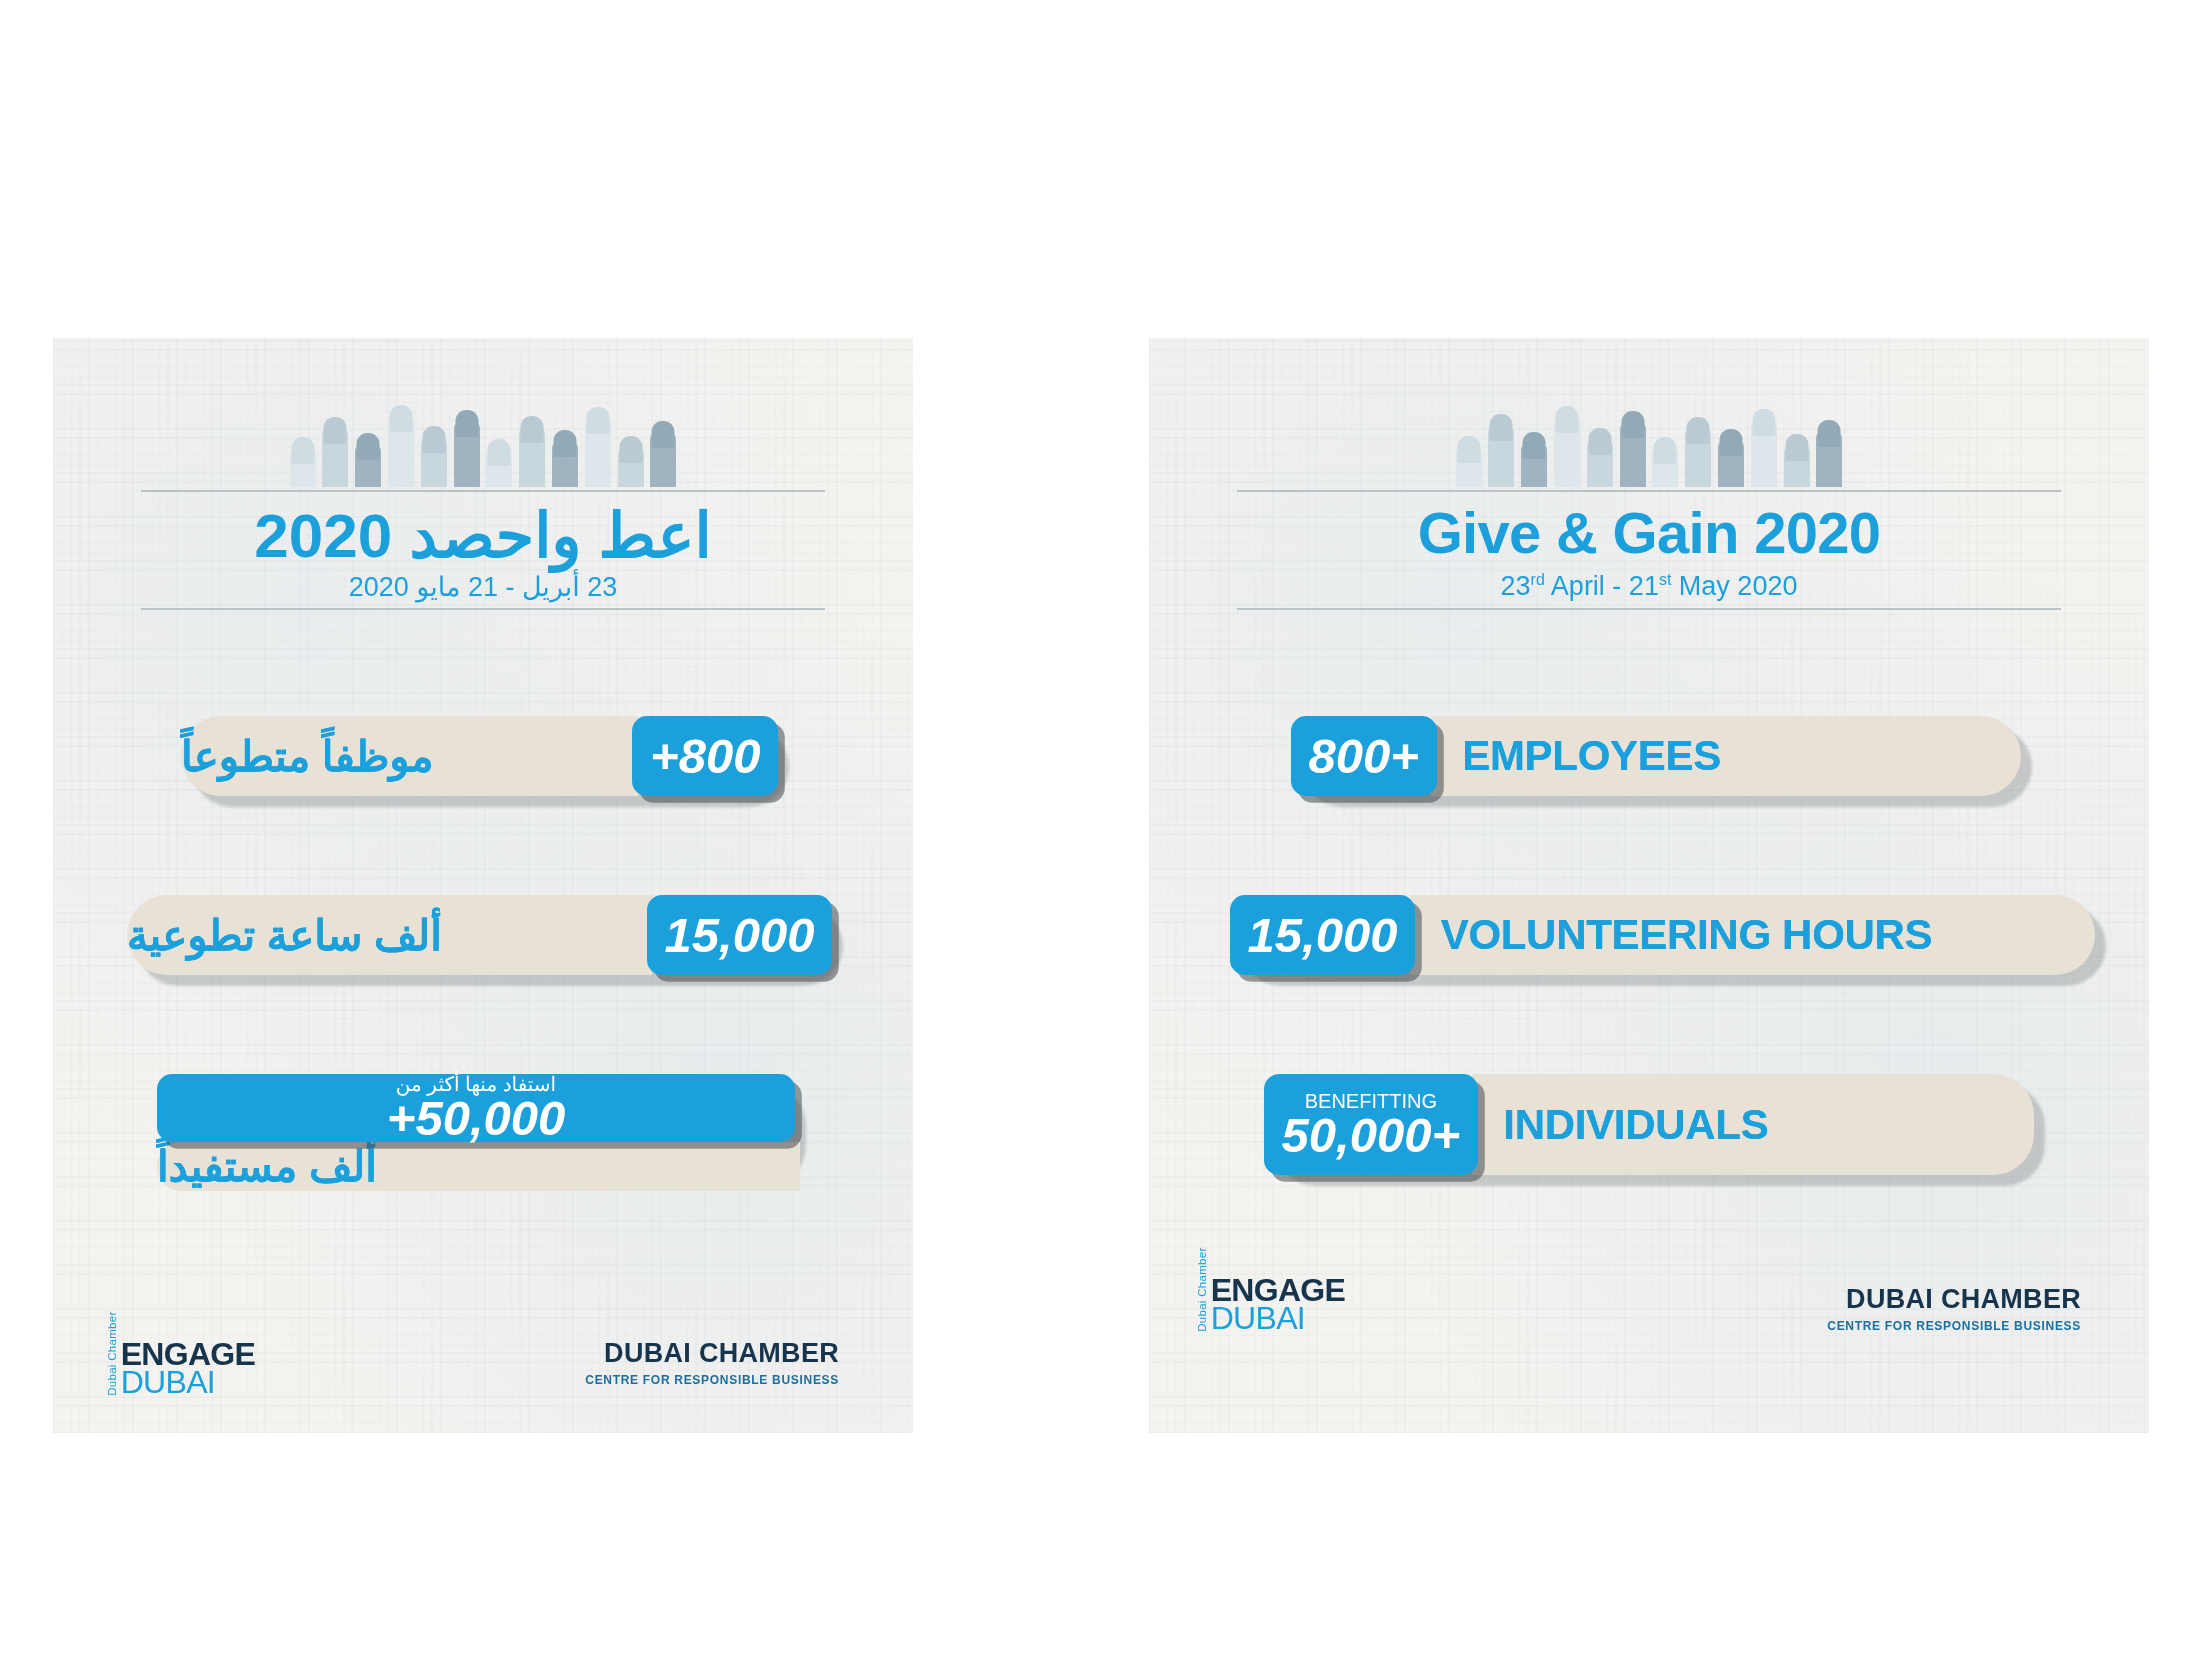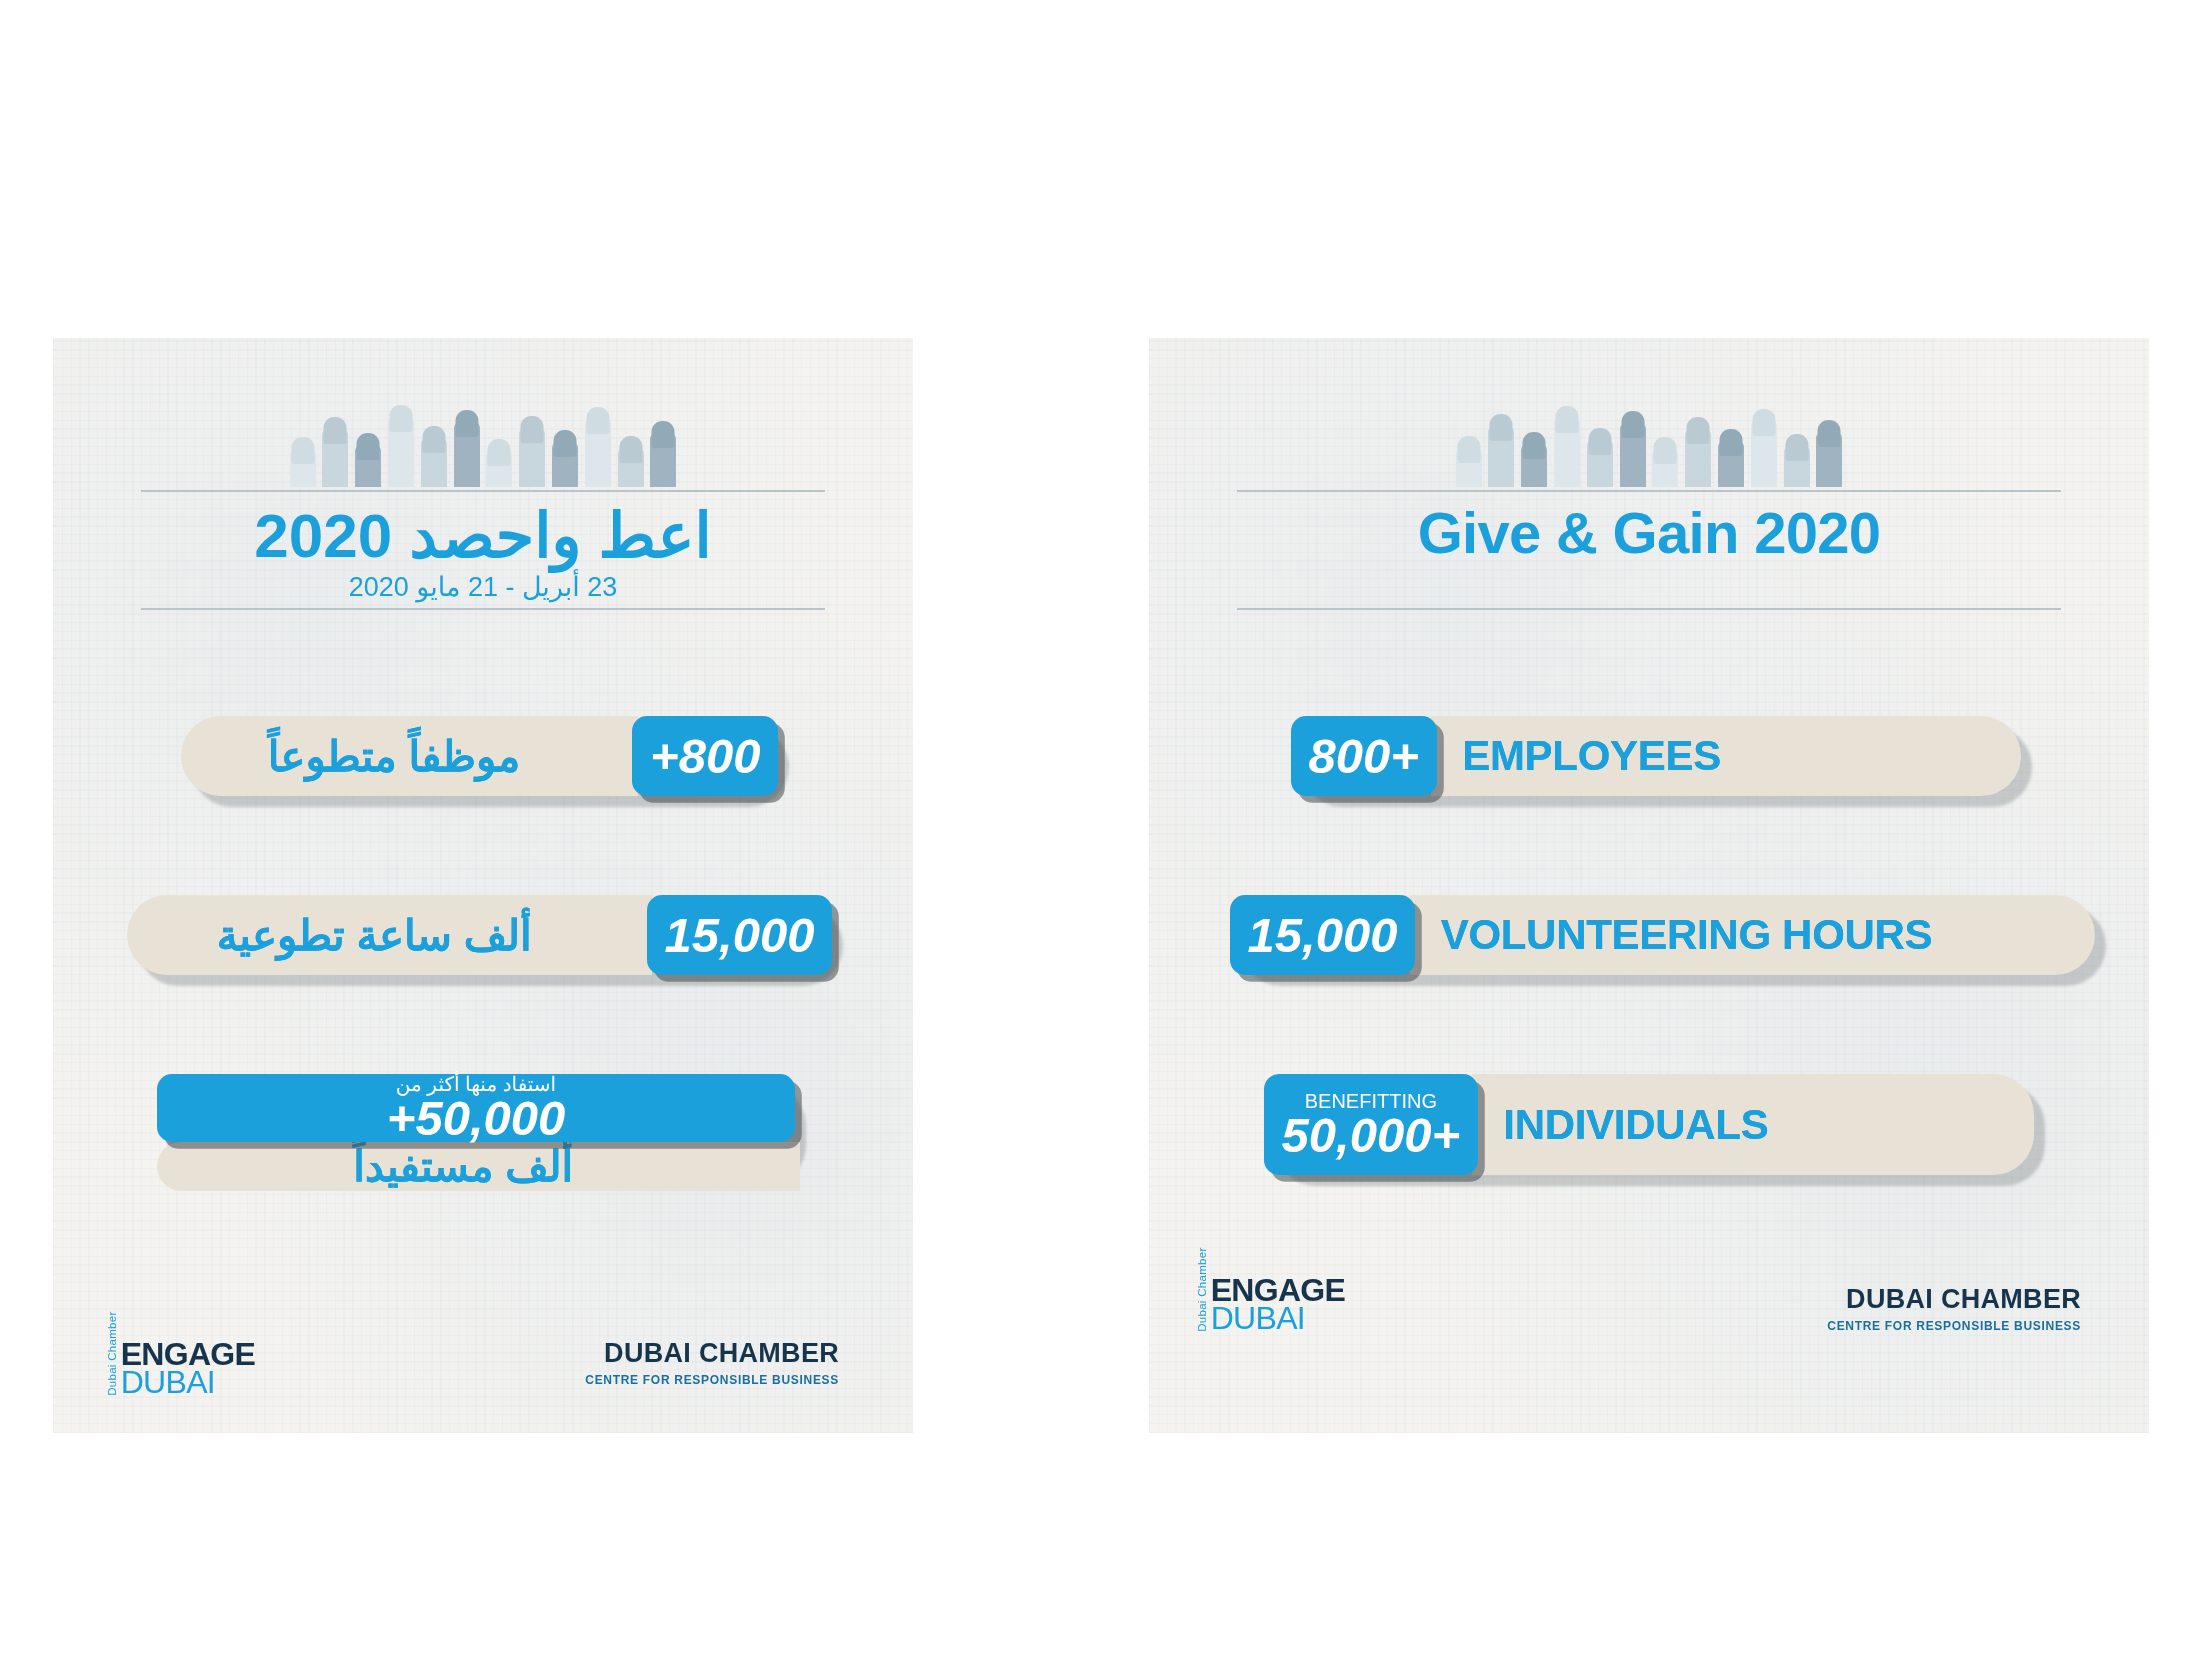--- a/index.html
+++ b/index.html
@@ -165,21 +165,21 @@
     text-shadow: 0 0 0 #1ca0dc;
   }
   
   .stat.rtl { direction: rtl; }
   .stat.rtl .bar {
     border-radius: 41px 0 0 41px;
     padding-left: 0;
     padding-right: 31px;
     margin-left: 0;
     margin-right: -5.4px;
-    justify-content: center;
+    justify-content: flex-end;
   }
   .stat.rtl .bar .label { font-size: 42px; }
 
   
   .engage {
     position: absolute;
     display: flex;
     align-items: flex-start;
   }
   .engage .vert {
@@ -300,20 +300,23 @@
         <div class="hand lt" style="height:38px"></div>
         <div class="hand" style="height:58px"></div>
         <div class="hand dk" style="height:46px"></div>
         <div class="hand lt" style="height:66px"></div>
         <div class="hand" style="height:41px"></div>
         <div class="hand dk" style="height:55px"></div>
       </div>
 
       <div class="rule" id="rule-top-en"></div>
       <div class="title" id="title-en">Give &amp; Gain 2020</div>
+      <div class="subtitle" id="subtitle-en">
+        <span>23</span><sup>rd</sup><span> April - 21</span><sup>st</sup><span> May 2020</span>
+      </div>
       <div class="rule" id="rule-bot-en"></div>
 
       <div class="stat" style="left:142px; right:128px; top:378px;">
         <div class="shadow"></div>
         <div class="chip">
           <span class="num">800+</span>
         </div>
         <div class="bar">
           <span class="label">EMPLOYEES</span>
         </div>

